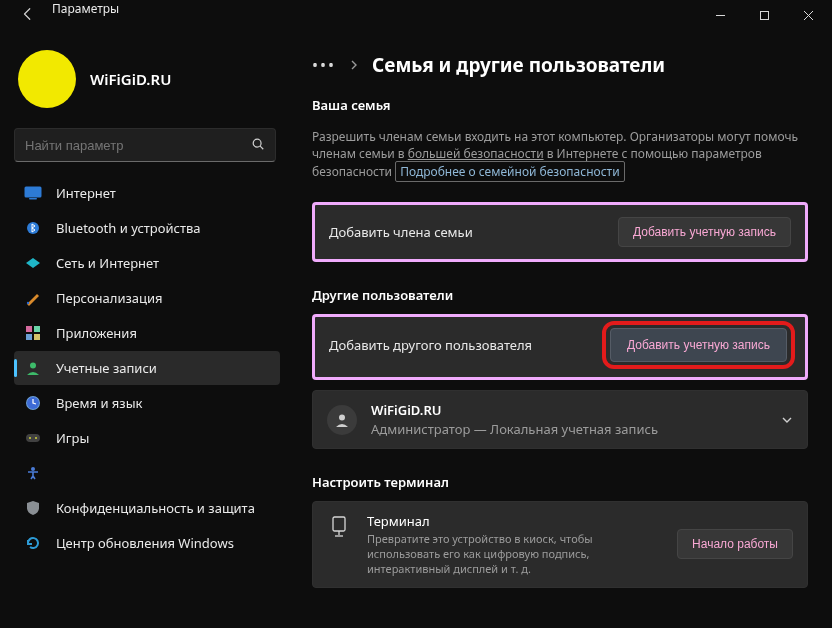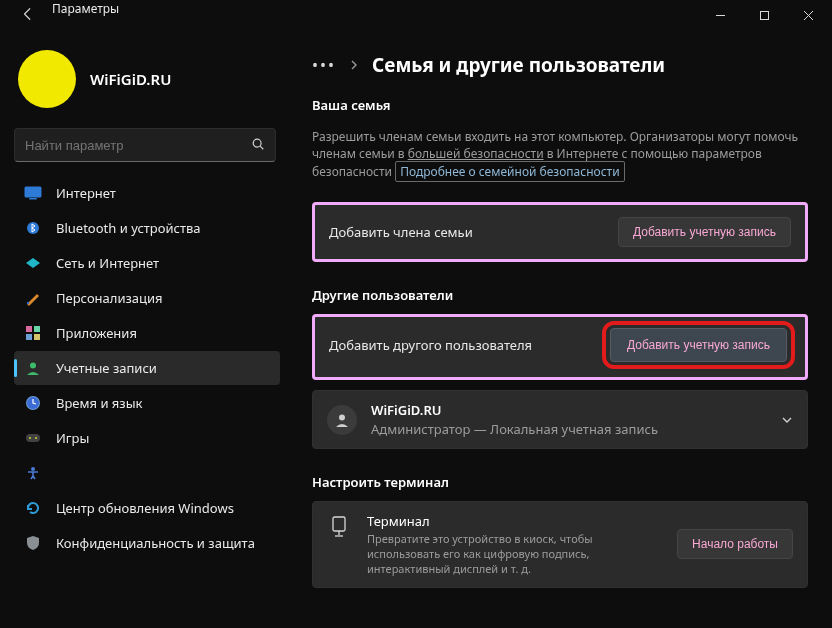--- a/index.html
+++ b/index.html
@@ -285,34 +285,34 @@
       <div class="nav-item">
         <span class="nav-icon">
             <svg width="14" height="14" viewBox="0 0 14 14">
               <circle cx="7" cy="3" r="2" fill="#4a7bd6"></circle>
               <path d="M2 6 L12 6 M7 6 V10 M5 13 L7 10 L9 13" stroke="#4a7bd6" stroke-width="1.6" fill="none"></path>
             </svg>
           </span>
       </div>
       <div class="nav-item">
         <span class="nav-icon">
+            <svg width="12" height="14" viewBox="0 0 12 14">
+              <path d="M6 0 L12 2 V7 Q12 12 6 14 Q0 12 0 7 V2 Z" fill="#8a8f94"></path>
+            </svg>
+          </span>
+        <span>Конфиденциальность и защита</span>
+      </div>
+      <div class="nav-item">
+        <span class="nav-icon">
             <svg width="14" height="14" viewBox="0 0 14 14">
               <path d="M2 7 A5 5 0 1 1 4 11" stroke="#2d9bd6" stroke-width="2" fill="none"></path>
               <path d="M2 4 L2 8 L6 8" stroke="#2d9bd6" stroke-width="2" fill="none"></path>
             </svg>
           </span>
         <span>Центр обновления Windows</span>
-      </div>
-      <div class="nav-item">
-        <span class="nav-icon">
-            <svg width="12" height="14" viewBox="0 0 12 14">
-              <path d="M6 0 L12 2 V7 Q12 12 6 14 Q0 12 0 7 V2 Z" fill="#8a8f94"></path>
-            </svg>
-          </span>
-        <span>Конфиденциальность и защита</span>
       </div>
     </div>
   </div>
 
   <div class="content">
     <div class="crumb-row">
       <span class="dots">•••</span>
       <span class="chevron">
         <svg width="8" height="10" viewBox="0 0 8 10">
             <path d="M2 1 L6 5 L2 9" stroke="#9a9a9a" stroke-width="1.4" fill="none"></path>

